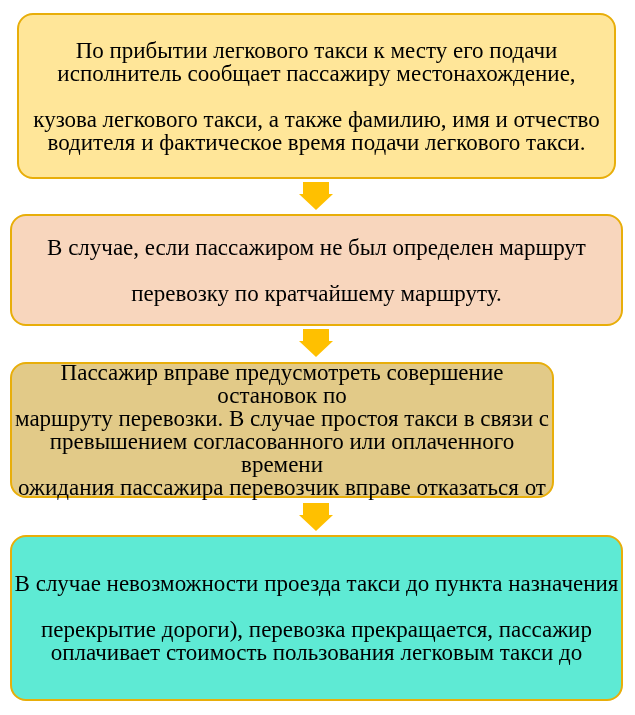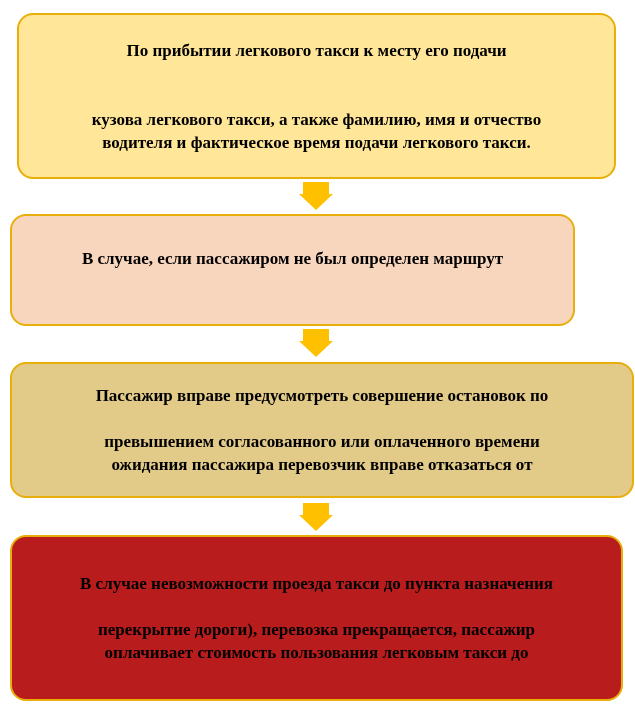--- a/index.html
+++ b/index.html
@@ -1,64 +1,65 @@
 <!DOCTYPE html>
 <html><head>
 <meta charset="utf-8">
 <style>
   html, body { margin: 0; padding: 0; background: #ffffff; }
   body { width: 635px; height: 715px; position: relative; overflow: hidden;
          font-family: "Liberation Serif", "DejaVu Serif", serif; color: #000; }
   .box { position: absolute; box-sizing: border-box; border: 2px solid #E8AE0A;
          border-radius: 16px; display: flex; align-items: center; justify-content: center;
-         text-align: center; font-size: 17px; line-height: 23px; font-weight: bold; }
+         text-align: center; font-size: 23px; line-height: 23px; }
   .box p { margin: 0; }
   .arrow { position: absolute; width: 34px; height: 28px; }
 </style>
 </head>
 <body>
 
 <div class="box" style="left:17px; top:13px; width:599px; height:166px; background:#FFE699;">
   <p>
     <span>По прибытии легкового такси к месту его подачи</span><br>
-    <br>
+    <span>исполнитель сообщает пассажиру местонахождение,</span><br>
     <br>
     <span>кузова легкового такси, а также фамилию, имя и отчество</span><br>
     <span>водителя и фактическое время подачи легкового такси.</span>
   </p>
 </div>
 
 <svg class="arrow" style="left:299px; top:182px;" viewBox="0 0 34 28">
   <polygon points="4,0 30,0 30,12 34,12 17,28 0,12 4,12" fill="#FFC000"></polygon>
 </svg>
 
-<div class="box" style="left:10px; top:214px; width:565px; height:112px; background:#F8D6BD;">
+<div class="box" style="left:10px; top:214px; width:613px; height:112px; background:#F8D6BD;">
   <p>
     <span>В случае, если пассажиром не был определен маршрут</span><br>
     <br>
+    <span>перевозку по кратчайшему маршруту.</span>
   </p>
 </div>
 
 <svg class="arrow" style="left:299px; top:329px;" viewBox="0 0 34 28">
   <polygon points="4,0 30,0 30,12 34,12 17,28 0,12 4,12" fill="#FFC000"></polygon>
 </svg>
 
-<div class="box" style="left:10px; top:362px; width:624px; height:136px; background:#E2CA88;">
+<div class="box" style="left:10px; top:362px; width:544px; height:136px; background:#E2CA88;">
   <p>
     <span>Пассажир вправе предусмотреть совершение остановок по</span><br>
-    <br>
+    <span>маршруту перевозки. В случае простоя такси в связи с</span><br>
     <span>превышением согласованного или оплаченного времени</span><br>
     <span>ожидания пассажира перевозчик вправе отказаться от</span><br>
   </p>
 </div>
 
 <svg class="arrow" style="left:299px; top:503px;" viewBox="0 0 34 28">
   <polygon points="4,0 30,0 30,12 34,12 17,28 0,12 4,12" fill="#FFC000"></polygon>
 </svg>
 
-<div class="box" style="left:10px; top:535px; width:613px; height:166px; background:#b91c1c;">
+<div class="box" style="left:10px; top:535px; width:613px; height:166px; background:#5eead4;">
   <p>
     <span>В случае невозможности проезда такси до пункта назначения</span><br>
     <br>
     <span>перекрытие дороги), перевозка прекращается, пассажир</span><br>
     <span>оплачивает стоимость пользования легковым такси до</span><br>
   </p>
 </div>
 
 </body></html>

